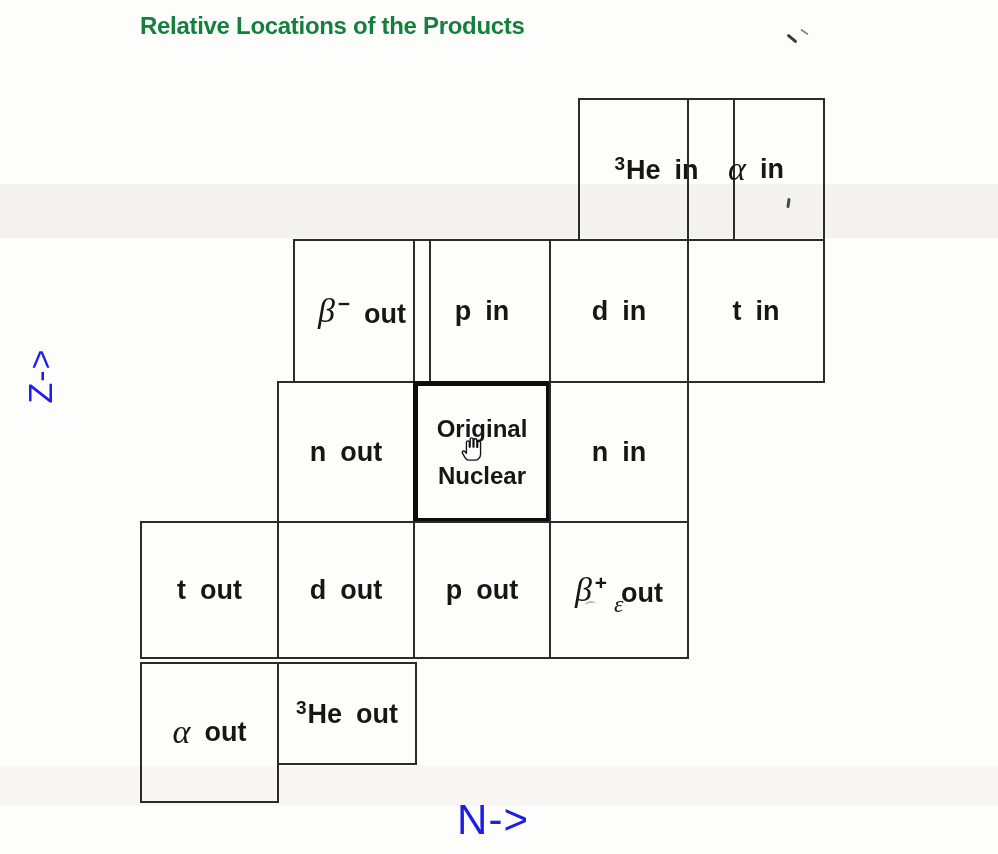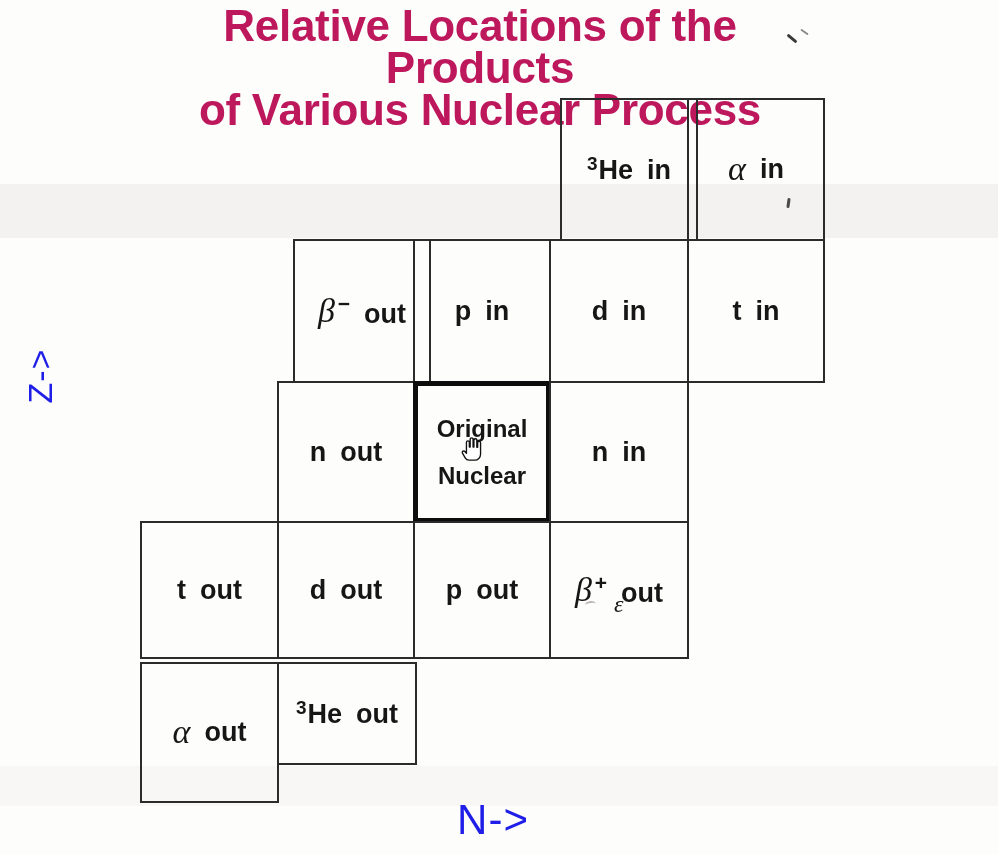--- a/index.html
+++ b/index.html
@@ -9,22 +9,22 @@
     font-family:"Liberation Sans",sans-serif;
     color:#161616;
   }
   
   .scan-band{position:absolute;left:0;width:998px;pointer-events:none;}
   .band-1{top:184px;height:54px;background:rgba(222,219,214,0.30);}
   .band-2{top:766px;height:40px;background:rgba(226,223,219,0.18);}
 
   .title{
     position:absolute;left:140px;top:5px;width:680px;
-    text-align:center;font-weight:bold;font-size:44px;line-height:42px;
-    letter-spacing:-0.3px;color:#be185d;
+    text-align:left;font-weight:bold;font-size:24px;line-height:42px;
+    letter-spacing:-0.3px;color:#15803d;
   }
 
   .cell{
     position:absolute;box-sizing:border-box;
     border:2px solid #2b2b2b;background:transparent;
   }
   .cell .lbl{
     display:flex;align-items:center;justify-content:center;
     height:100%;padding-bottom:10px;
     font-weight:bold;font-size:27px;white-space:nowrap;
@@ -73,26 +73,25 @@
   .mark-c{left:787px;top:198px;width:3px;height:10px;background:#4a4a4a;transform:rotate(8deg);}
 </style>
 </head>
 <body>
 
 <div class="scan-band band-1"></div>
 <div class="scan-band band-2"></div>
 
 <div class="title">
   <div>Relative Locations of the Products</div>
-  <div>of Various Nuclear Process</div>
 </div>
 
 <div>
 
-  <div class="cell" style="left:560px;top:98px;width:138px;height:143px;">
+  <div class="cell" style="left:578px;top:98px;width:157px;height:143px;">
     <div class="lbl">
         <span><sup class="supb">3</sup><span class="sym">He</span><span class="word">in</span></span>
       </div>
   </div>
   <div class="cell" style="left:687px;top:98px;width:138px;height:143px;">
     <div class="lbl">
         <span class="sym greek">α</span>
         <span class="word">in</span>
       </div>
   </div>

